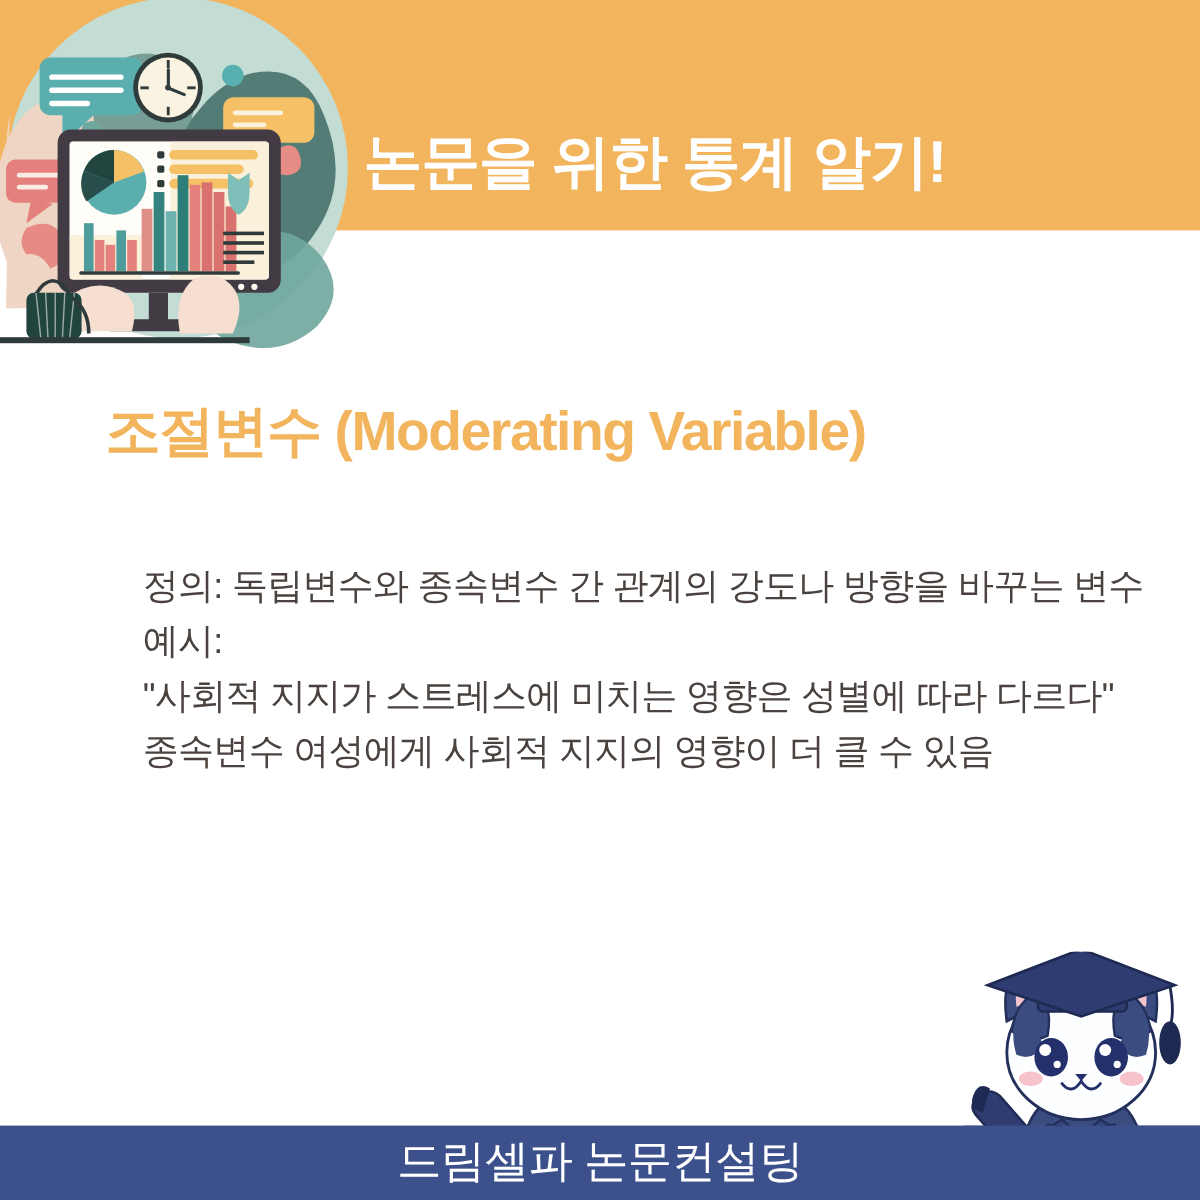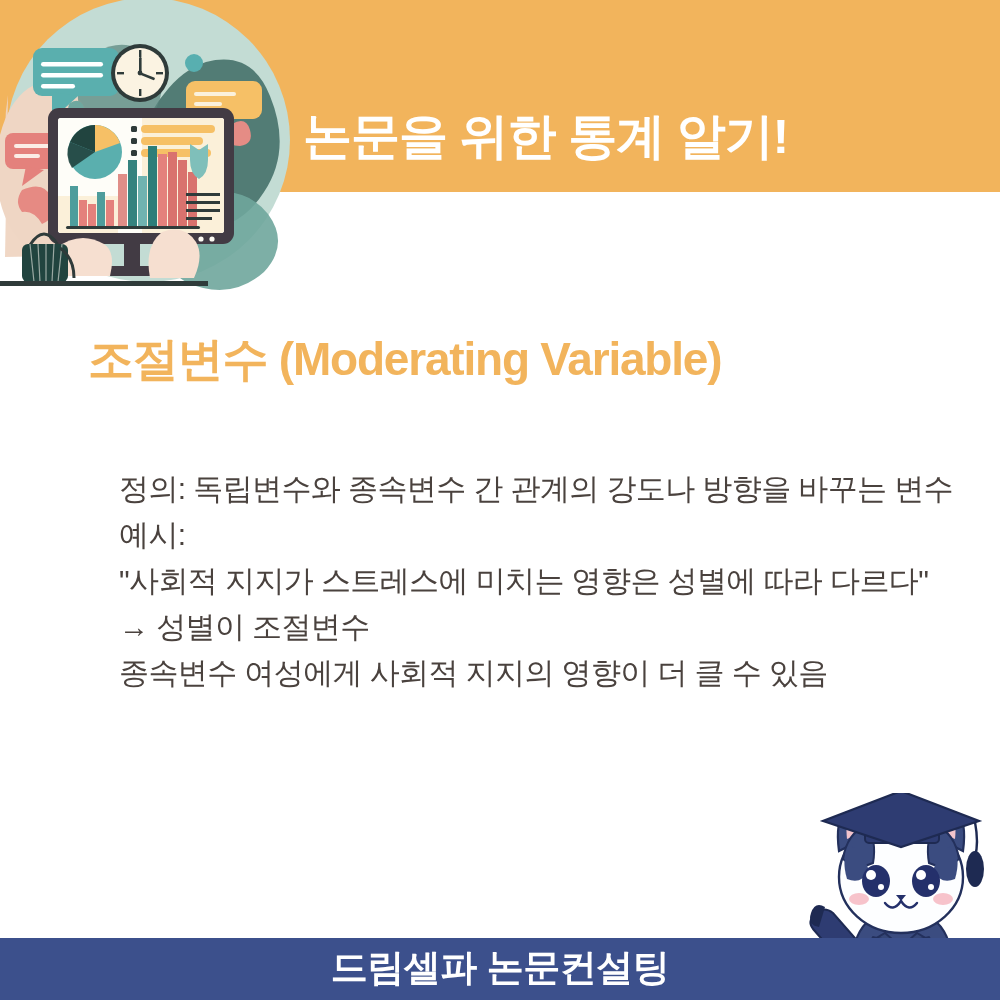--- a/index.html
+++ b/index.html
@@ -71,21 +71,21 @@
     left: 0; top: 938px;
     width: 1000px; height: 62px;
     background: #3C508C;
   }
   #footer-title {
     position: absolute;
     left: 0; top: 948px;
     width: 1000px;
     text-align: center;
     font-size: 37px;
-    font-weight: 700;
+    font-weight: 400;
     color: #ffffff;
     letter-spacing: -0.5px;
     line-height: 1.1;
   }
 
   
   #mascot {
     position: absolute;
     left: 803px; top: 793px;
     width: 197px; height: 207px;
@@ -232,21 +232,20 @@
 </div>
 
 <div id="header-title">논문을 위한 통계 알기!</div>
 
 <div id="main-heading">조절변수 (Moderating Variable)</div>
 
 <div id="body-block">
   <div class="line">정의: 독립변수와 종속변수 간 관계의 강도나 방향을 바꾸는 변수</div>
   <div class="line">예시:</div>
   <div class="line">"사회적 지지가 스트레스에 미치는 영향은 성별에 따라 다르다"</div>
-  <div class="line">→ 성별이 조절변수</div>
   <div class="line">종속변수 여성에게 사회적 지지의 영향이 더 클 수 있음</div>
 </div>
 
 <div id="mascot">
   <svg width="197" height="207" viewBox="0 0 197 207" xmlns="http://www.w3.org/2000/svg">
     <defs>
       <clipPath id="mclip">
           <rect x="0" y="0" width="197" height="207"></rect>
         </clipPath>
     </defs>

